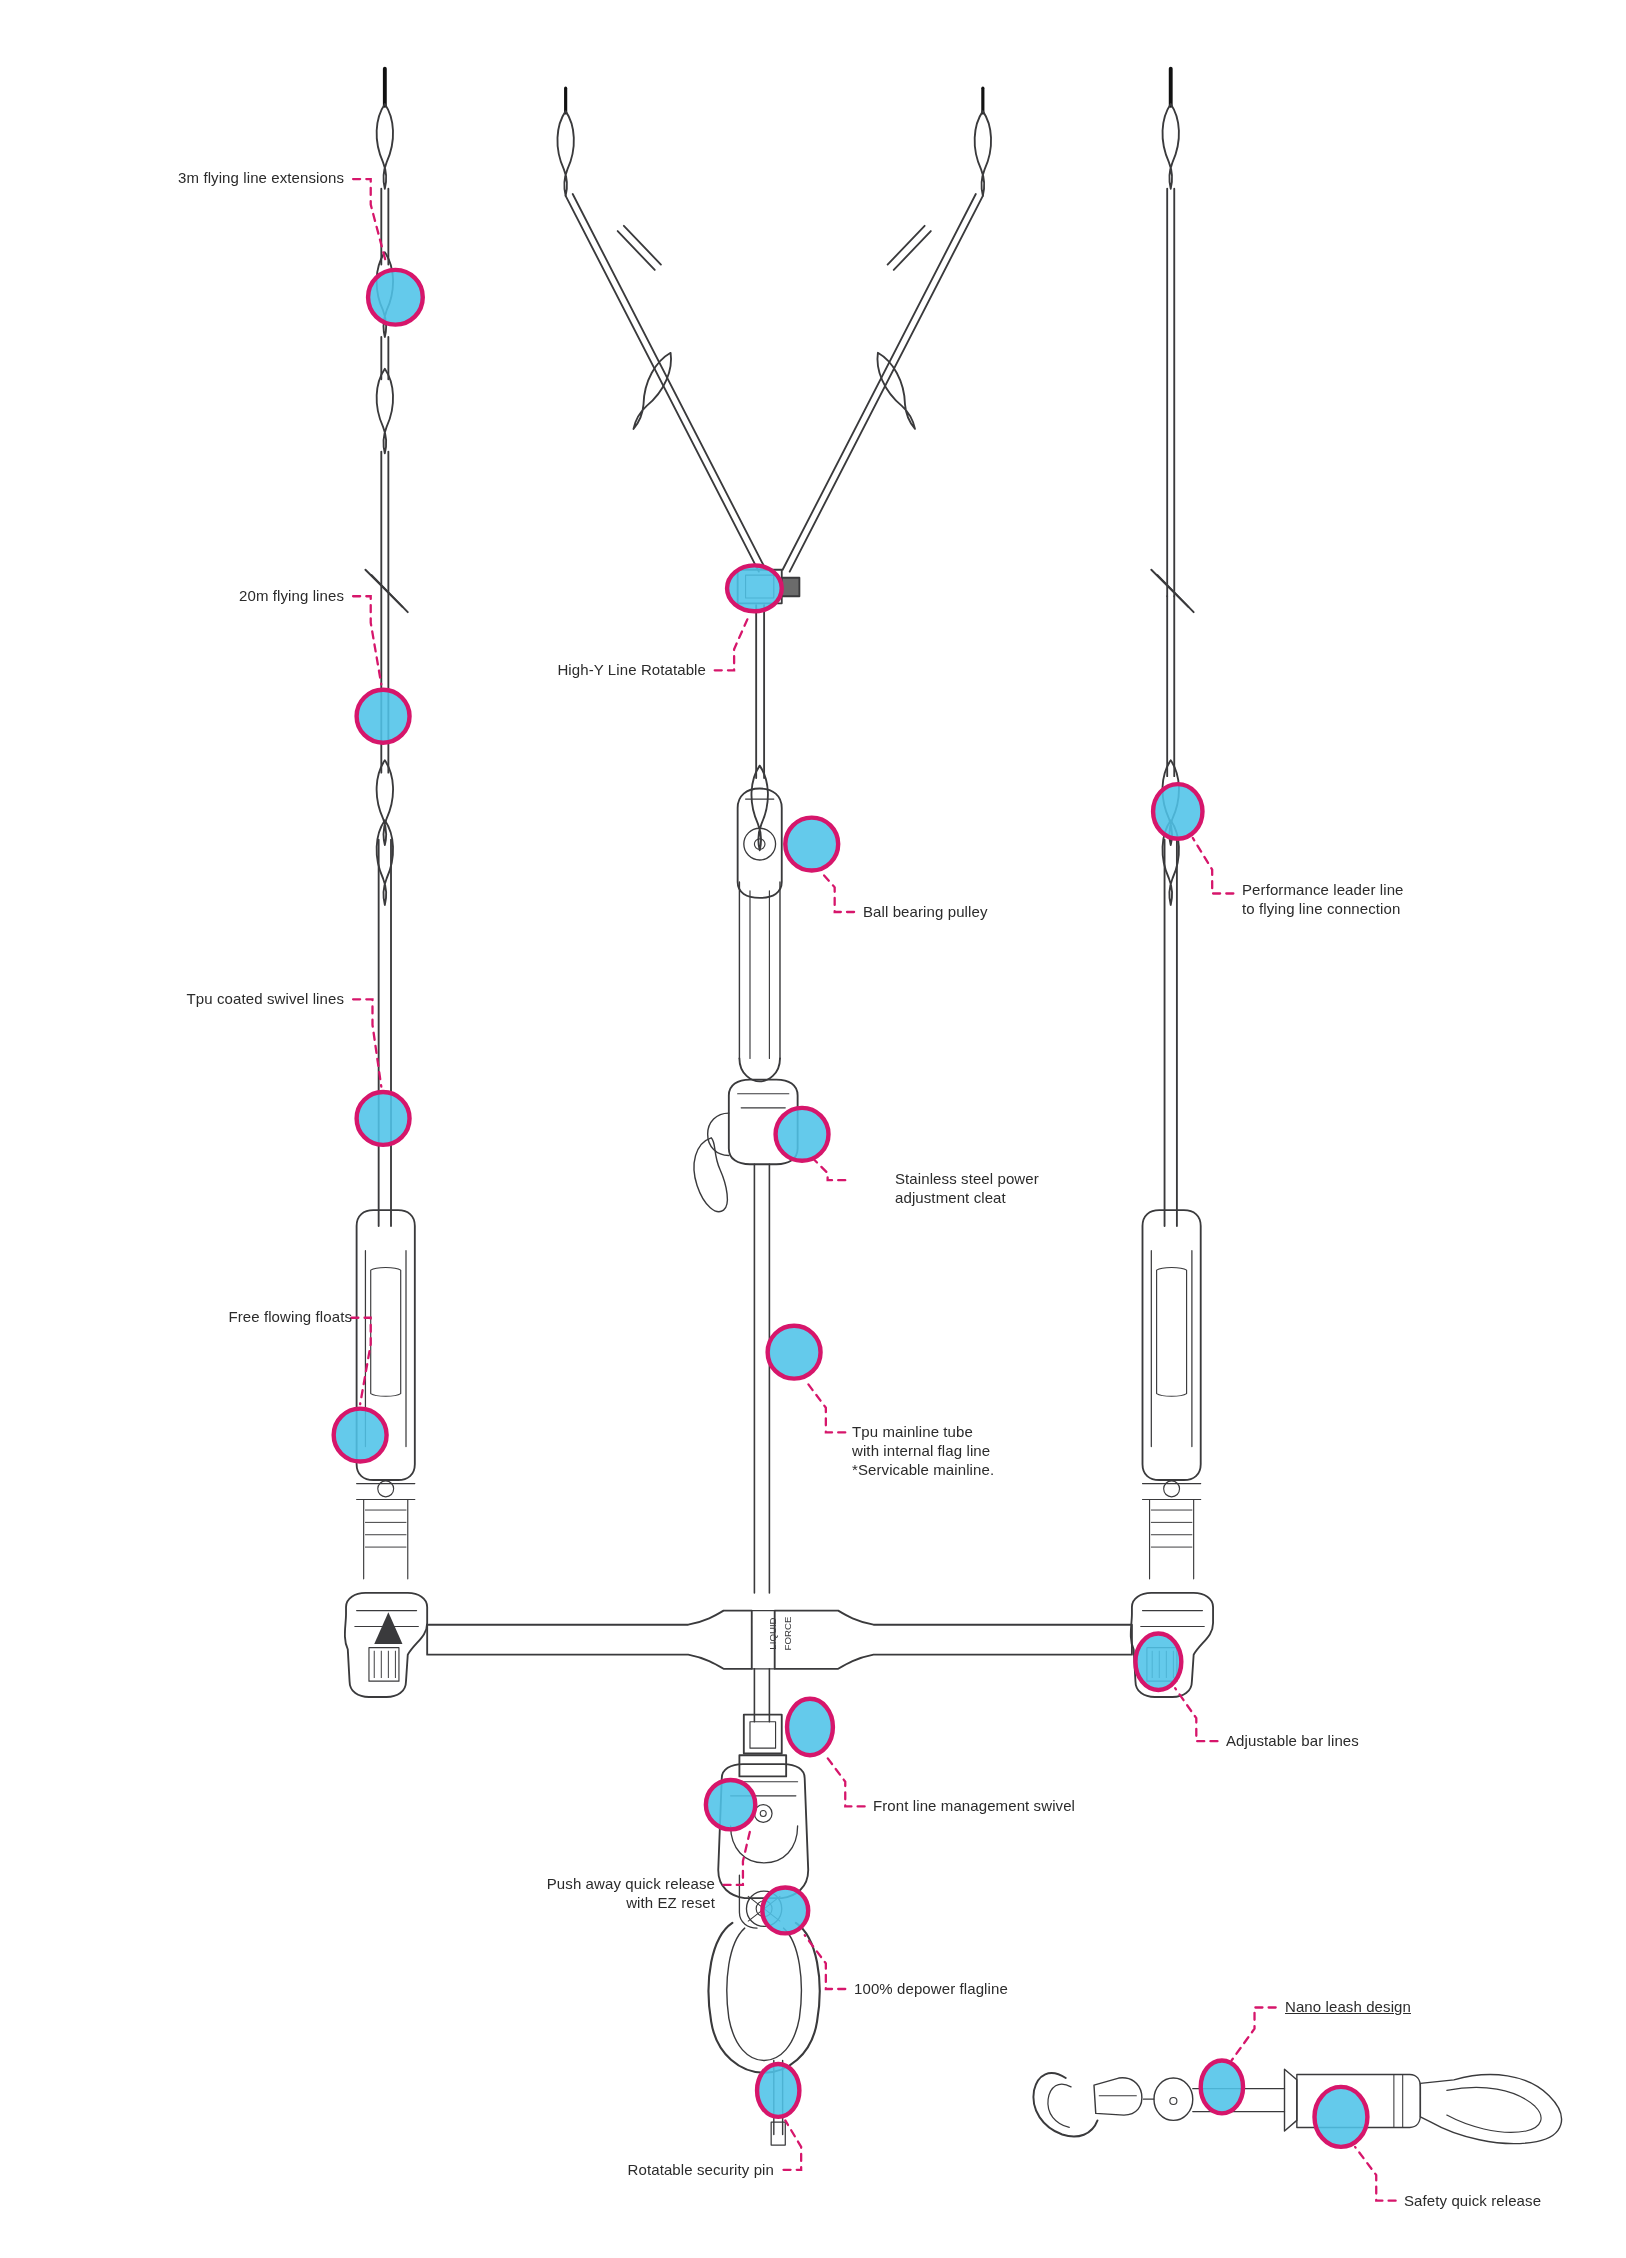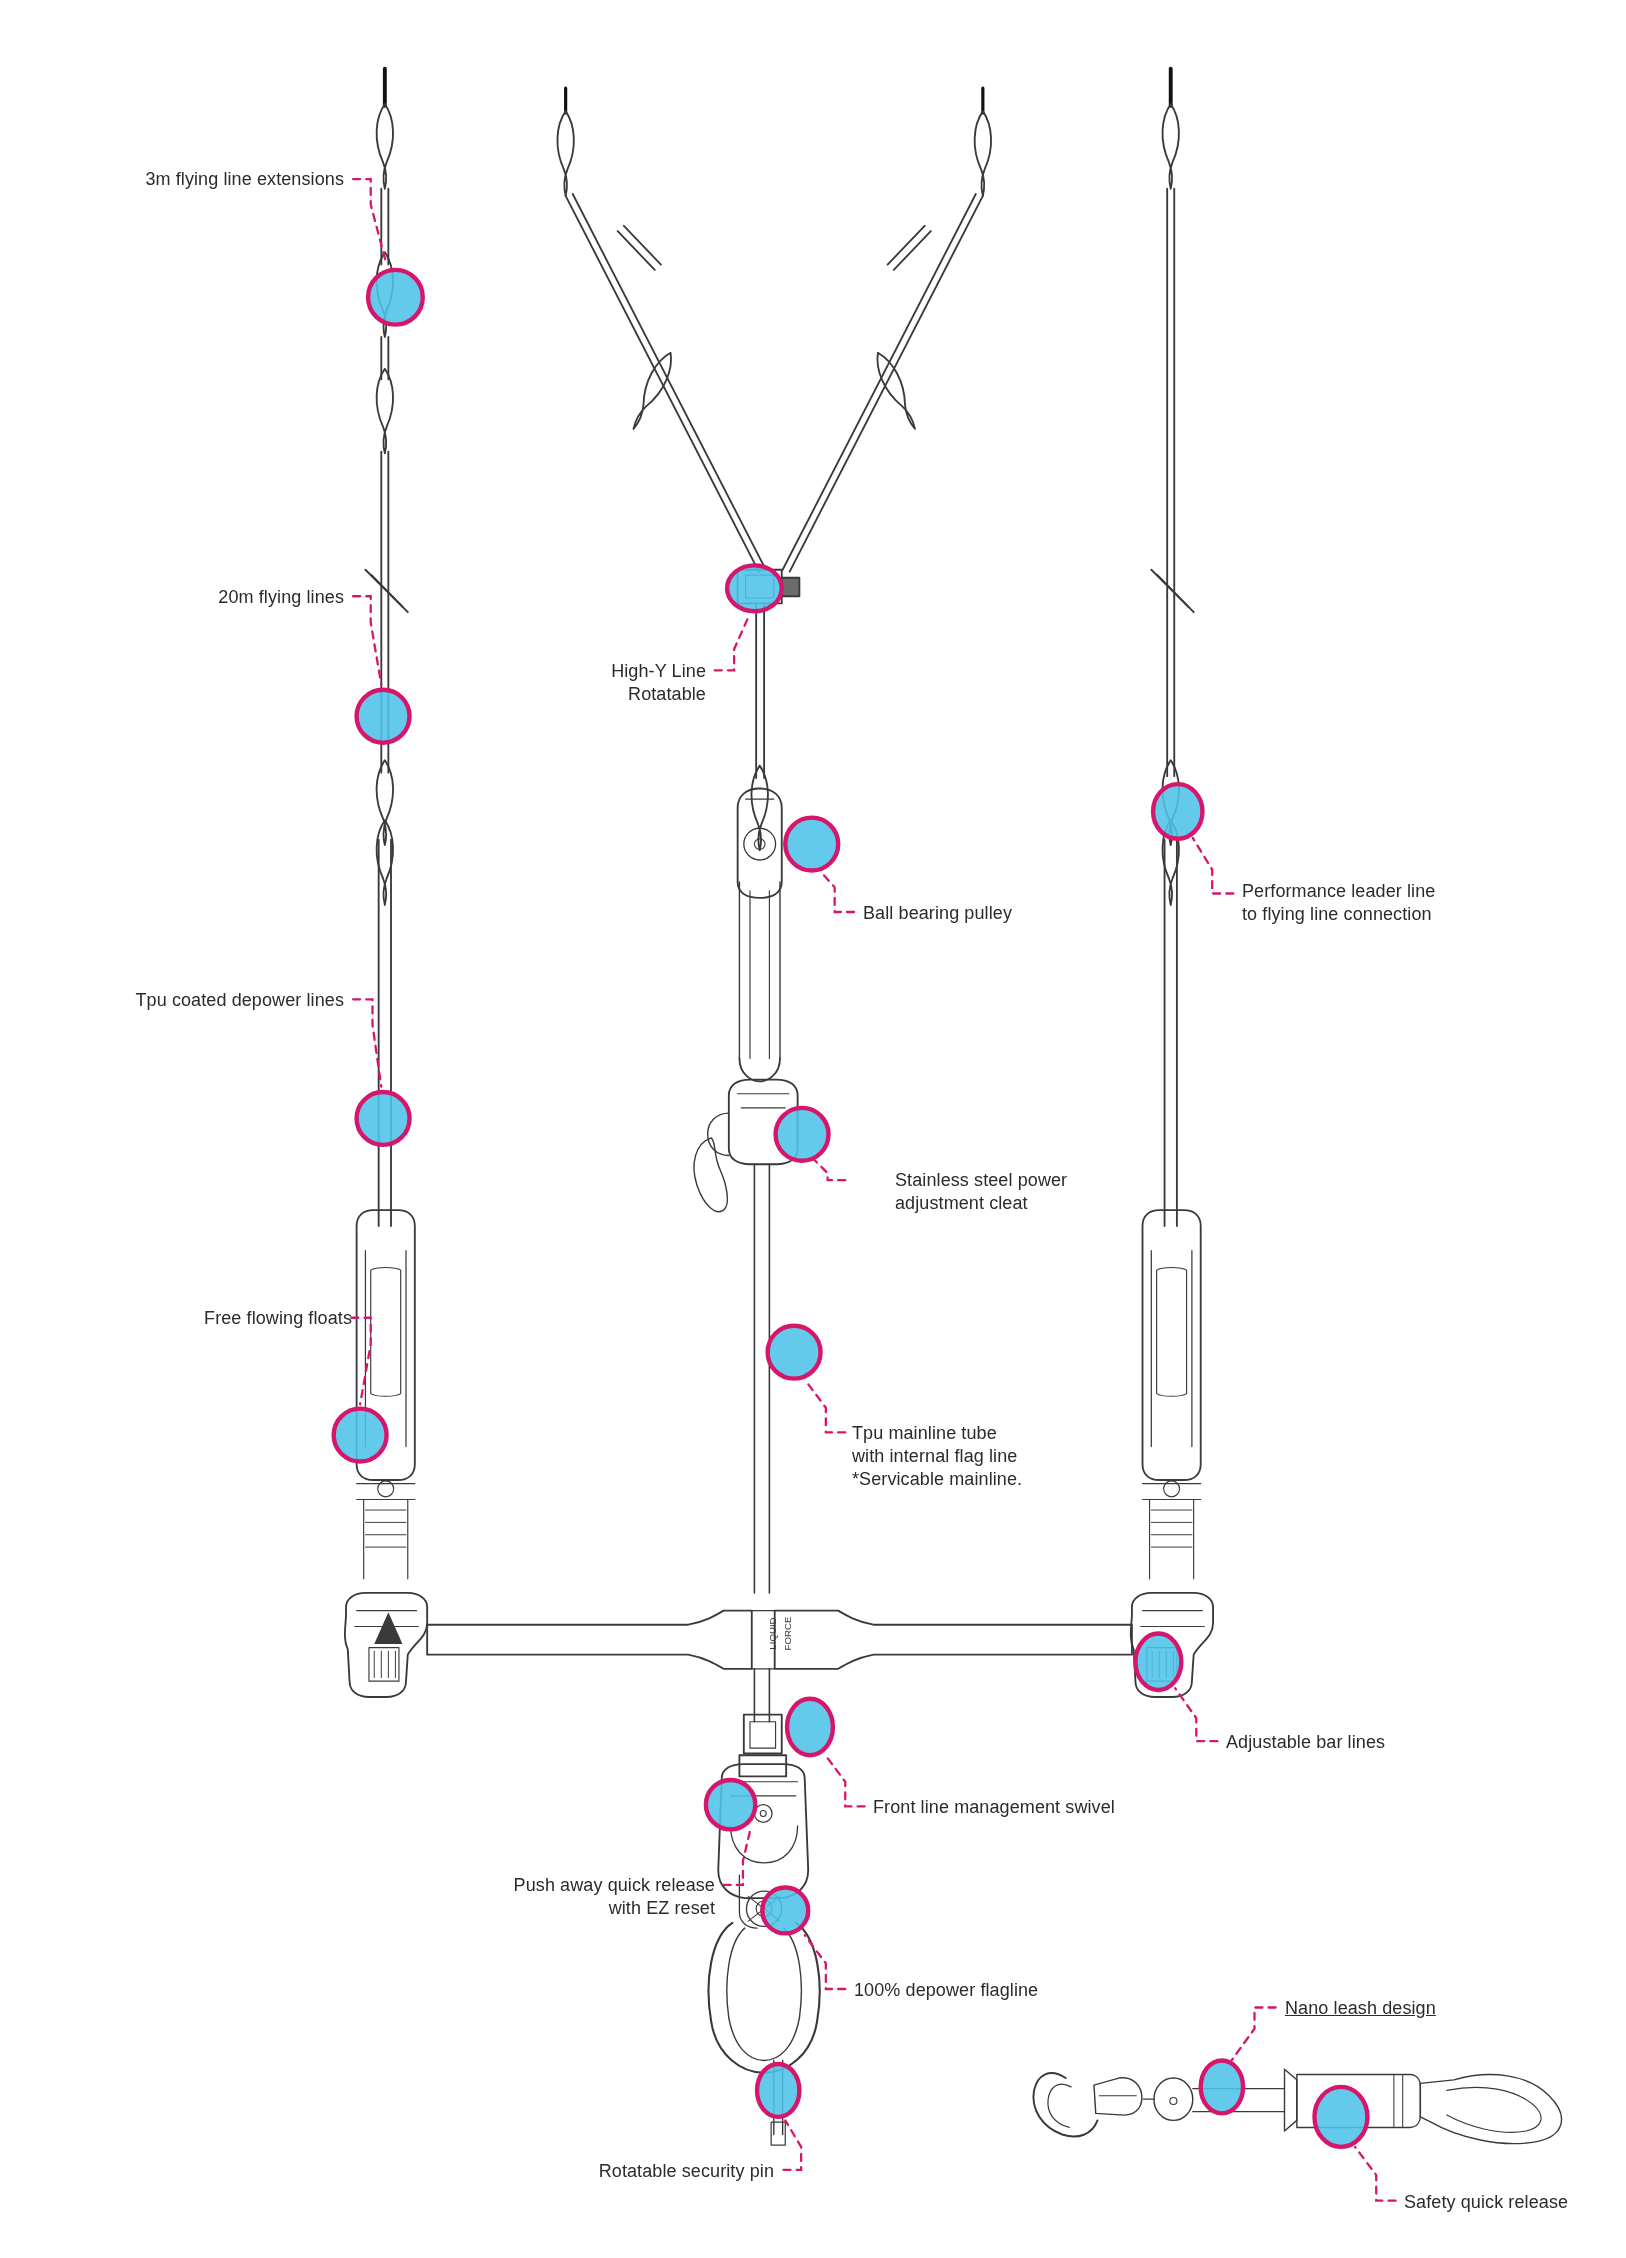--- a/index.html
+++ b/index.html
@@ -5,21 +5,21 @@
   html,body{margin:0;padding:0;background:#ffffff;}
   body{
     width:1627px;height:2258px;position:relative;overflow:hidden;
     font-family:"Liberation Sans","DejaVu Sans",sans-serif;
     color:#231f20;
   }
   #stage{position:absolute;inset:0;}
   #art{position:absolute;left:0;top:0;width:1627px;height:2258px;}
   .callout-label{
     position:absolute;
-    font-size:18px;
+    font-size:15px;
     line-height:1.28;
     color:#2b2b2b;
     letter-spacing:0.1px;
     white-space:pre-line;
   }
   .callout-label.right{text-align:right;}
   .callout-label.left{text-align:left;}
 </style>
 </head>
 <body>
@@ -327,21 +327,21 @@
       </g>
   </svg>
 
   <div id="label-layer">
       <div class="callout-label right" style="left: 141px; top: 168px; width: 203px;">3m flying line extensions</div>
       <div class="callout-label right" style="left: 132px; top: 586px; width: 212px; text-align: right;">20m flying lines</div>
       <div class="callout-label right" style="left: 534px; top: 660px; width: 172px;">High-Y Line Rotatable</div>
       <div class="callout-label left" style="left: 863px; top: 902px; width: 229px;">Ball bearing pulley</div>
       <div class="callout-label left" style="left: 1242px; top: 880px; width: 291px;">Performance leader line
 to flying line connection</div>
-      <div class="callout-label right" style="left: 132px; top: 989px; width: 212px;">Tpu coated depower lines</div>
+      <div class="callout-label right" style="left: 132px; top: 989px; width: 212px;">Tpu coated swivel lines</div>
       <div class="callout-label left" style="left: 895px; top: 1169px; width: 265px;">Stainless steel power
 adjustment cleat</div>
       <div class="callout-label right" style="left: 140px; top: 1307px; width: 212px;">Free flowing floats</div>
       <div class="callout-label left" style="left: 852px; top: 1422px; width: 282px;">Tpu mainline tube
 with internal flag line
 *Servicable mainline.</div>
       <div class="callout-label left" style="left: 1226px; top: 1731px; width: 247px;">Adjustable bar lines</div>
       <div class="callout-label left" style="left: 873px; top: 1796px; width: 291px;">Front line management swivel</div>
       <div class="callout-label right" style="left: 494px; top: 1874px; width: 221px;">Push away quick release
 with EZ reset</div>

